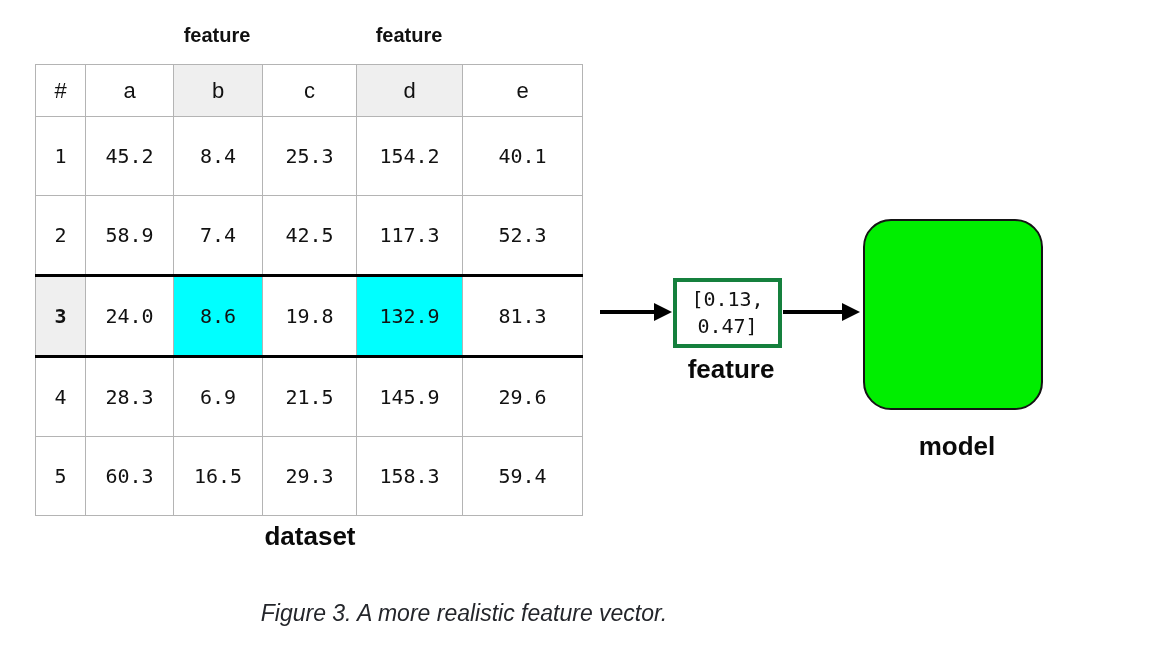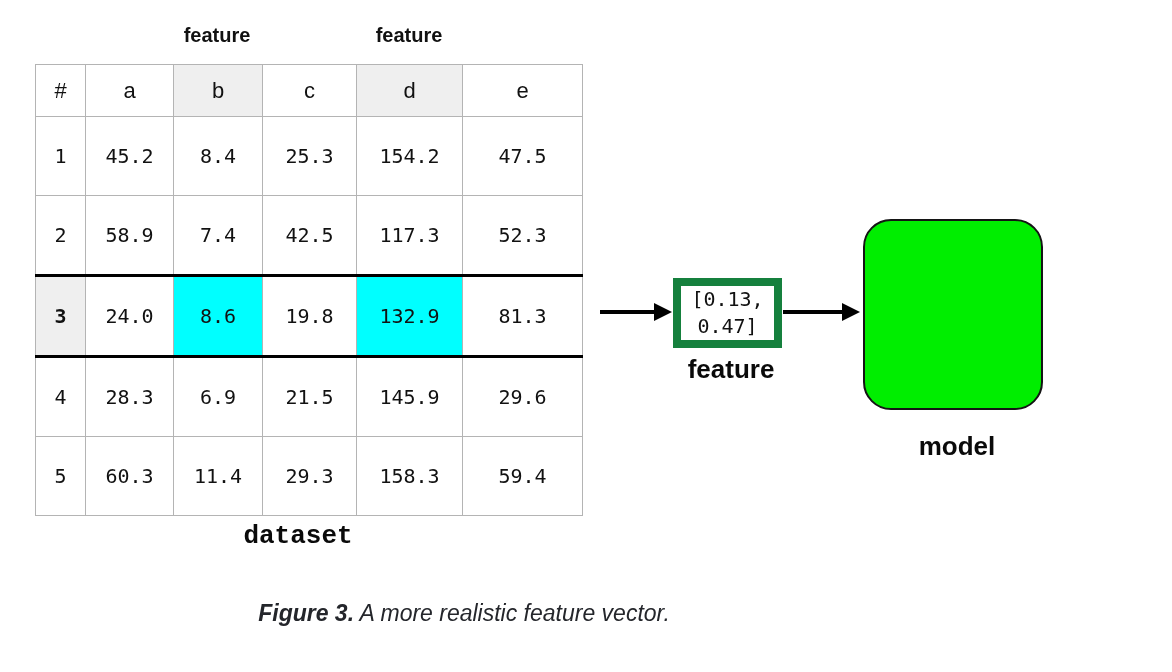--- a/index.html
+++ b/index.html
@@ -69,21 +69,21 @@
   .feat-label.right { left: 409px; }
 
   .big-label {
     position: absolute;
     transform: translateX(-50%);
     font-size: 26px;
     font-weight: bold;
     white-space: nowrap;
     color: #0a0a0a;
   }
-  .dataset-label { left: 298px; top: 521px; font-family: Liberation Mono, monospace; }
+  .dataset-label { left: 310px; top: 521px; }
   .model-label   { left: 957px; top: 431px; text-align: right; }
   .fv-label {
     left: 731px;
     top: 351px;
     text-align: center;
     line-height: 37px;
   }
 
   
   .arrow-line {
@@ -104,21 +104,21 @@
   .a2-head { left: 842px; top: 303px; }
 
   
   .fv-box {
     position: absolute;
     left: 673px;
     top: 278px;
     width: 109px;
     height: 70px;
     box-sizing: border-box;
-    border: 8px solid #15803d;
+    border: 4px solid #15803d;
     background: #fff;
     display: flex;
     flex-direction: column;
     align-items: center;
     justify-content: center;
     font-family: "DejaVu Sans Mono", monospace;
     font-size: 20px;
     line-height: 27px;
     color: #111;
   }
@@ -140,21 +140,21 @@
   .caption {
     position: absolute;
     left: 464px;
     top: 600px;
     transform: translateX(-50%);
     font-size: 23px;
     font-style: italic;
     color: #24262b;
     white-space: nowrap;
   }
-  .caption-lead { font-weight: bold; }
+  .caption-lead { font-weight: normal; }
 </style>
 </head>
 <body>
 
 <div class="stage" style="--hl: #00ffff; --shade: #efefef; --green: #00ee00; --grid: #b4b4b4;">
 
   <div class="feat-label left">feature</div>
   <div class="feat-label right">feature</div>
 
   <table class="tbl">
@@ -176,21 +176,21 @@
         <th>e</th>
       </tr>
     </thead>
     <tbody>
       <tr>
         <td>1</td>
         <td>45.2</td>
         <td>8.4</td>
         <td>25.3</td>
         <td>154.2</td>
-        <td>47.5</td>
+        <td>40.1</td>
       </tr>
       <tr>
         <td>2</td>
         <td>58.9</td>
         <td>7.4</td>
         <td>42.5</td>
         <td>117.3</td>
         <td>52.3</td>
       </tr>
       <tr class="em-row">
@@ -205,21 +205,21 @@
         <td>4</td>
         <td>28.3</td>
         <td>6.9</td>
         <td>21.5</td>
         <td>145.9</td>
         <td>29.6</td>
       </tr>
       <tr>
         <td>5</td>
         <td>60.3</td>
-        <td>11.4</td>
+        <td>16.5</td>
         <td>29.3</td>
         <td>158.3</td>
         <td>59.4</td>
       </tr>
     </tbody>
   </table>
 
   <div class="big-label dataset-label">dataset</div>
 
   <div class="arrow-line a1-line"></div>

